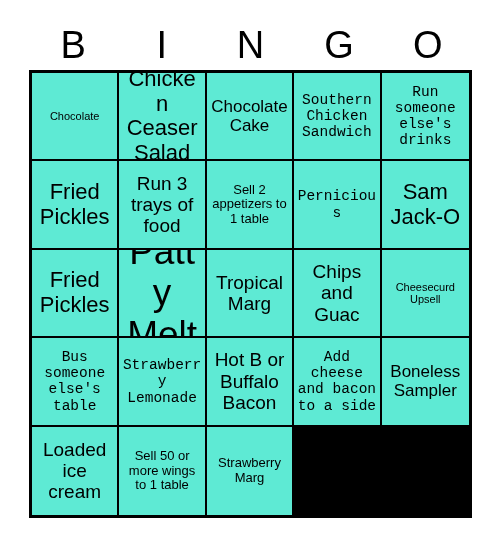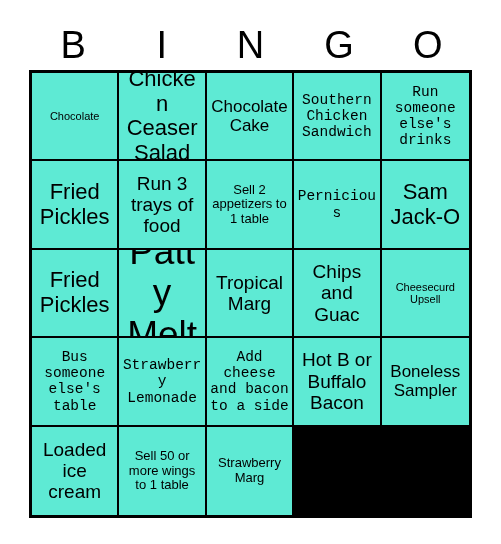--- a/index.html
+++ b/index.html
@@ -153,24 +153,24 @@
         <span class="cell-text fs-xs">Cheesecurd Upsell</span>
       </div>
 
     <div class="cell">
         <span class="cell-text fs-md">Bus someone else's table</span>
       </div>
     <div class="cell">
         <span class="cell-text fs-md">Strawberry Lemonade</span>
       </div>
     <div class="cell">
-        <span class="cell-text fs-md">Add cheese and bacon to a side</span>
+        <span class="cell-text fs-xl">Hot B or Buffalo Bacon</span>
       </div>
     <div class="cell">
-        <span class="cell-text fs-xl">Hot B or Buffalo Bacon</span>
+        <span class="cell-text fs-md">Add cheese and bacon to a side</span>
       </div>
 
     <div class="cell">
         <span class="cell-text fs-lg">Boneless Sampler</span>
       </div>
     <div class="cell">
         <span class="cell-text fs-xl">Loaded ice cream</span>
       </div>
     <div class="cell">
         <span class="cell-text fs-sm">Sell 50 or more wings to 1 table</span>

